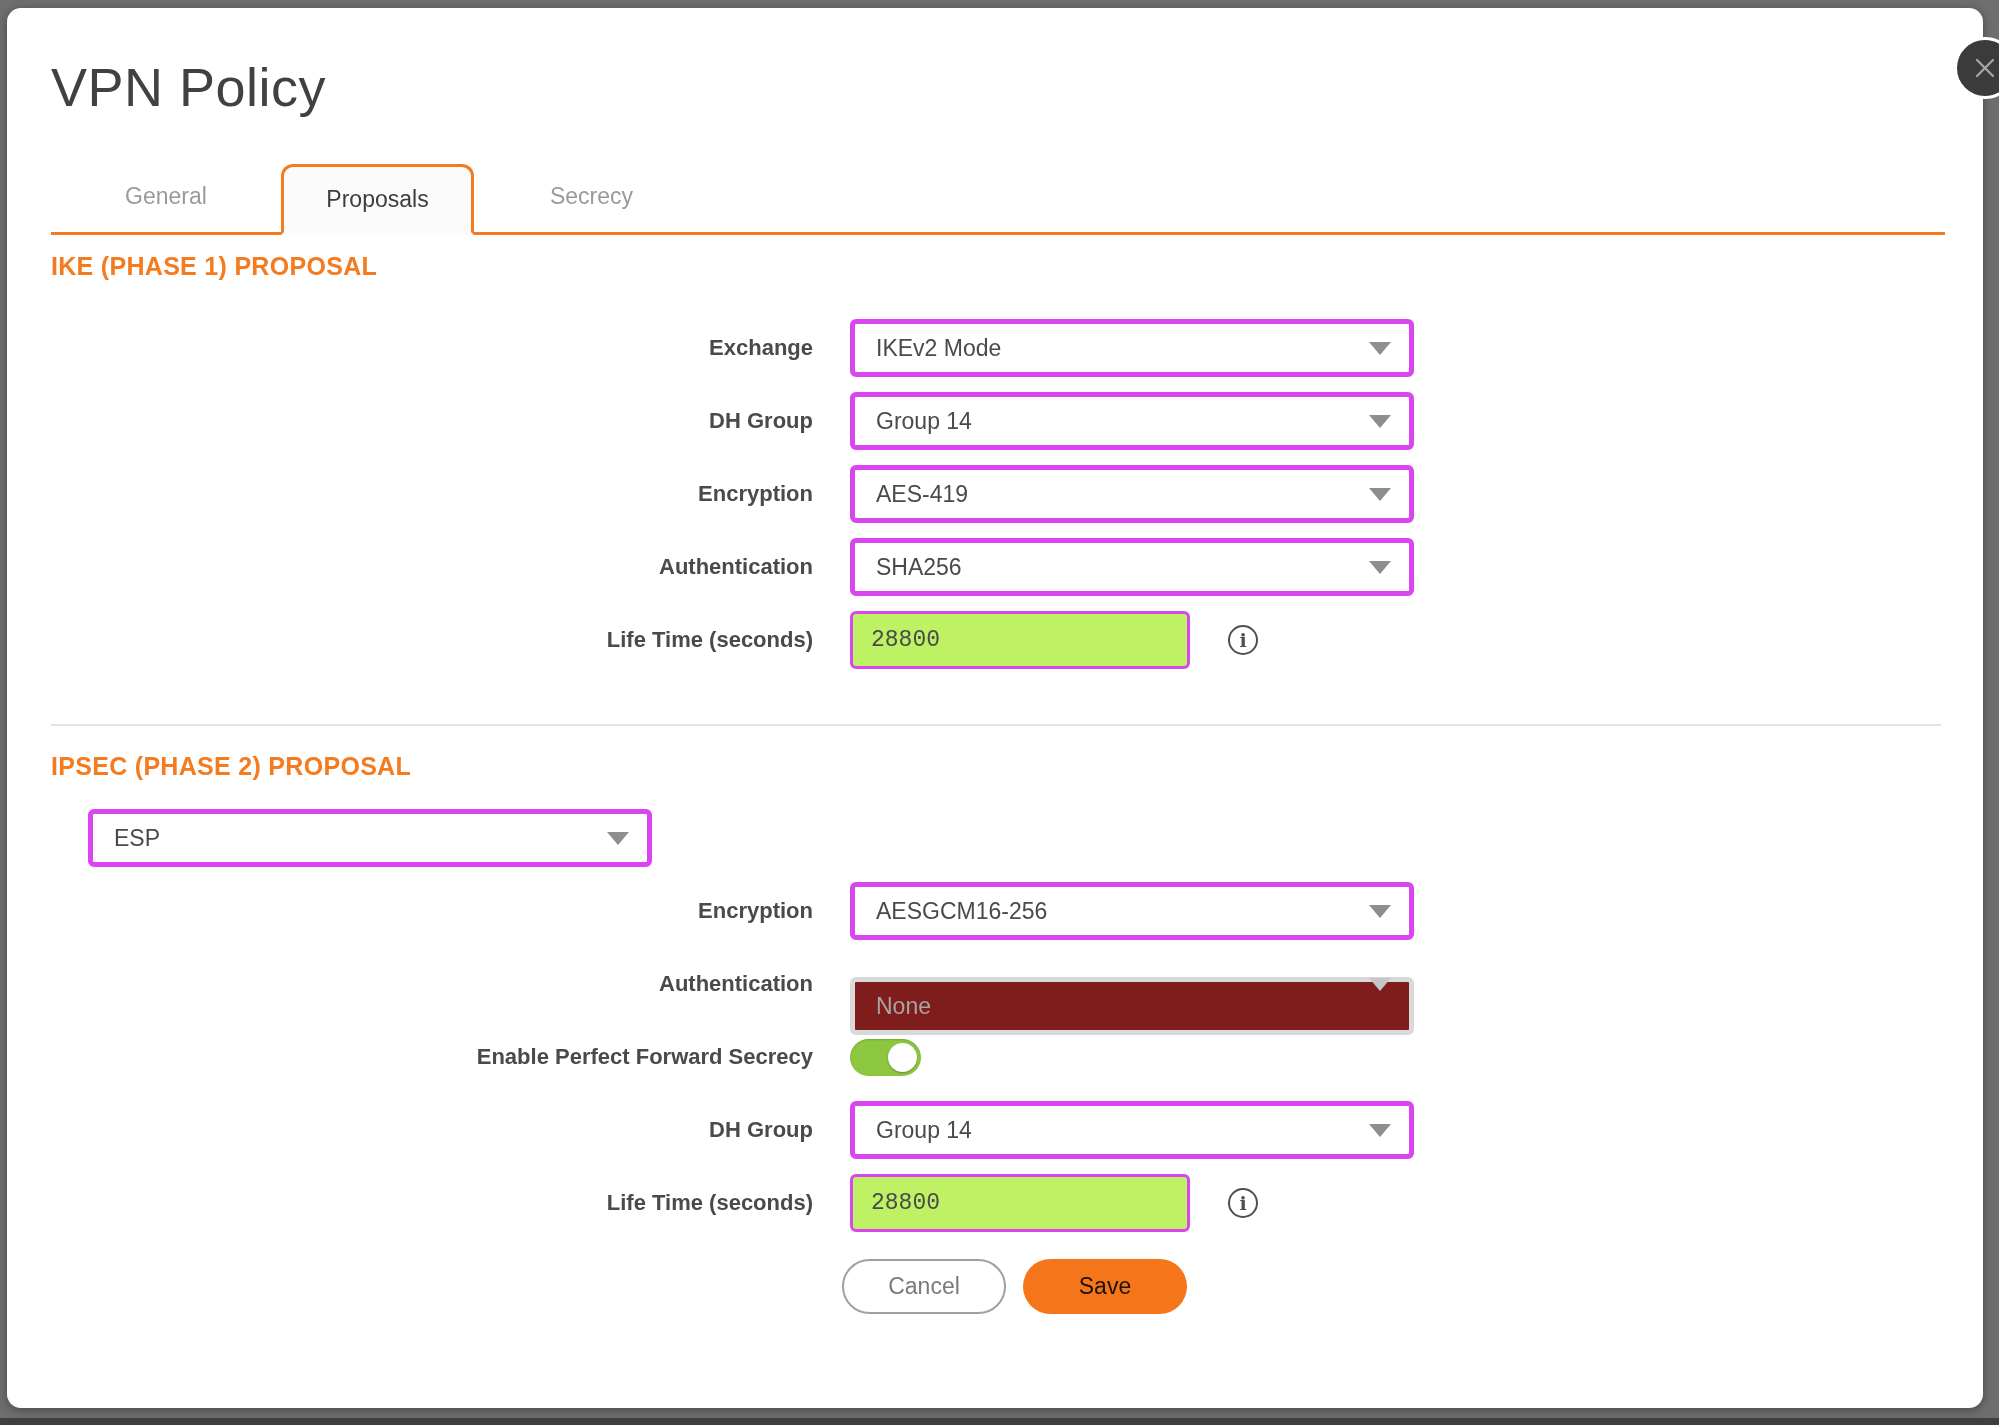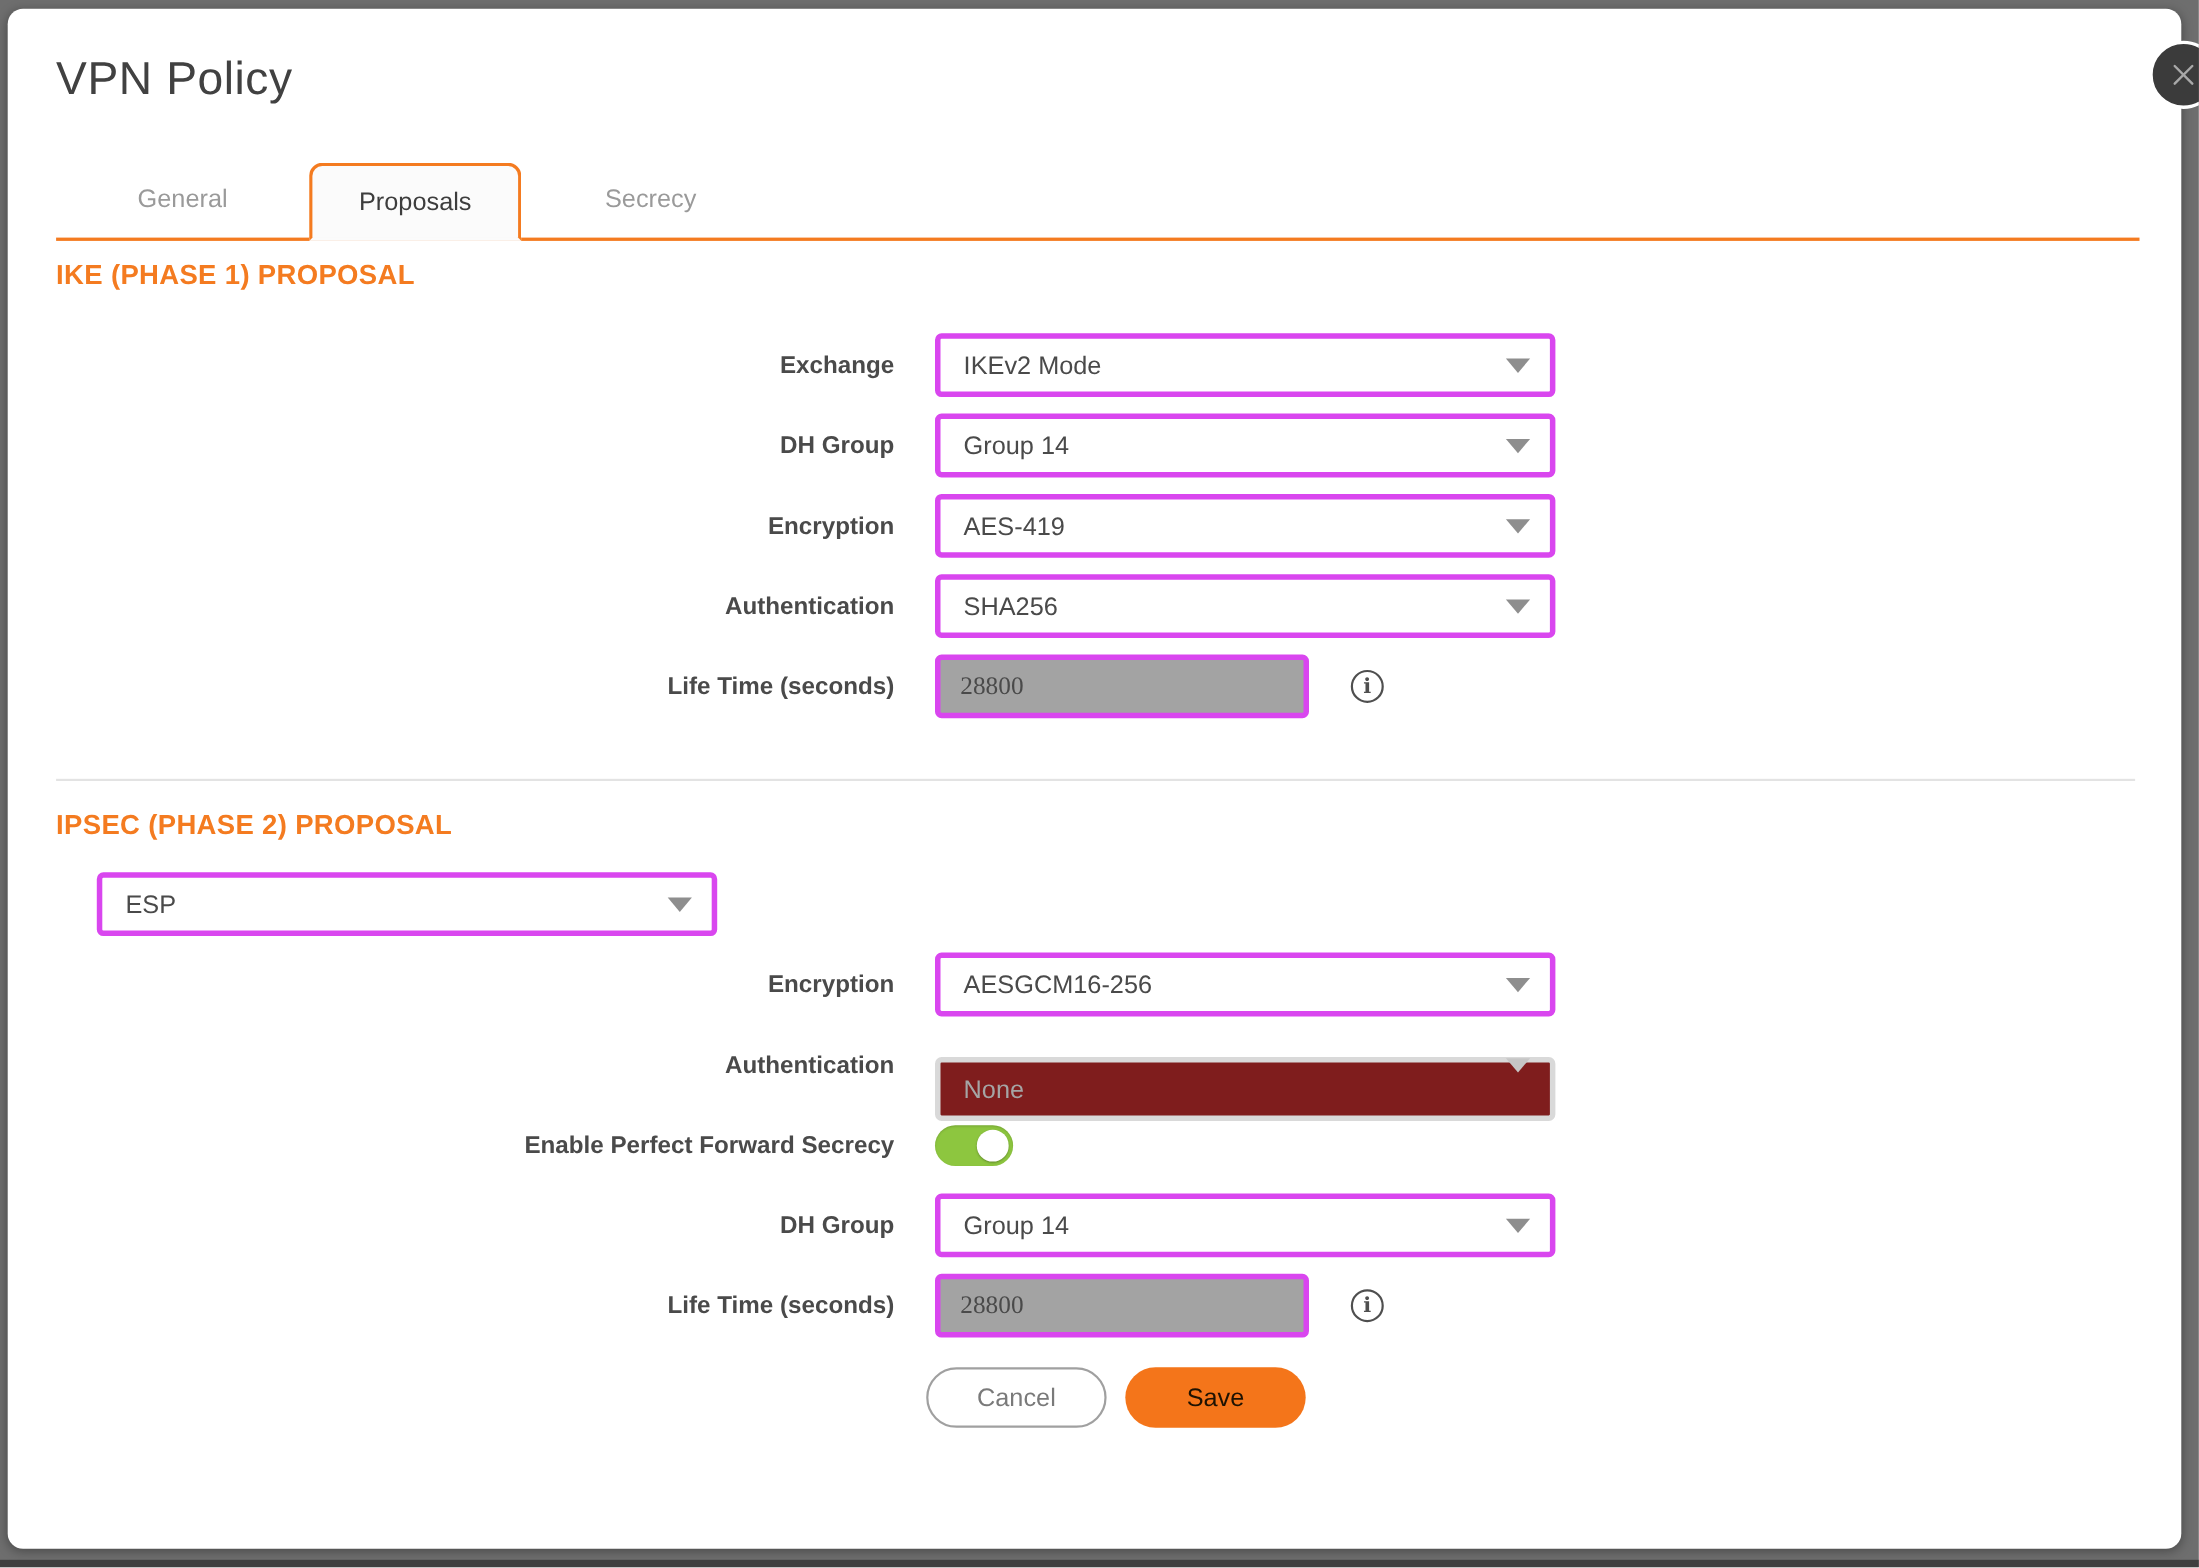--- a/index.html
+++ b/index.html
@@ -22,21 +22,21 @@
   }
 
   .close-btn {
     position:absolute; left:1954px; top:37px; width:62px; height:62px;
     border-radius:50%; background:#3b3b3b; border:3px solid #ffffff;
     display:flex; align-items:center; justify-content:center;
     cursor:pointer; z-index:5;
   }
 
   .dialog-title {
-    margin:32px 0 0 44px; font-size:42px; line-height:62px;
+    margin:48px 0 0 44px; font-size:54px; line-height:62px;
     font-weight:400; color:#414141; letter-spacing:.5px;
   }
 
   .tabbar {
     display:flex; align-items:flex-end;
     margin:43px 38px 0 44px;
     border-bottom:3px solid #f47b20;
   }
   .tab {
     height:71px; display:flex; align-items:center; justify-content:center;
@@ -81,23 +81,23 @@
     width:0; height:0;
     border-left:11px solid transparent; border-right:11px solid transparent;
     border-top:13px solid #8e8e8e;
   }
   .select.disabled {
     background:#7f1d1d; border-color:#d9d9d9; color:#a5a5a5; cursor:default;margin-top:44px;
   }
   .select.disabled + .caret, .caret.disabled { border-top-color:#c6c6c6; }
 
   .text-input {
-    width:340px; height:58px; border:5px solid #d946ef; border-radius:6px;
+    width:340px; height:58px; border:3px solid #d946ef; border-radius:6px;
     padding:0 18px; font-size:23px; color:#4a4a4a;
-    font-family:Liberation Serif, serif; background:#a3a3a3;
+    font-family:Liberation Mono, monospace; background:#bef264;
     outline:none;
   }
   .info-icon {
     margin-left:38px; width:30px; height:30px; border:2px solid #4f4f4f;
     border-radius:50%; display:flex; align-items:center; justify-content:center;
     color:#4f4f4f; font:700 19px/1 "DejaVu Serif","Liberation Serif",serif;
     cursor:pointer;
   }
 
   .toggle {

